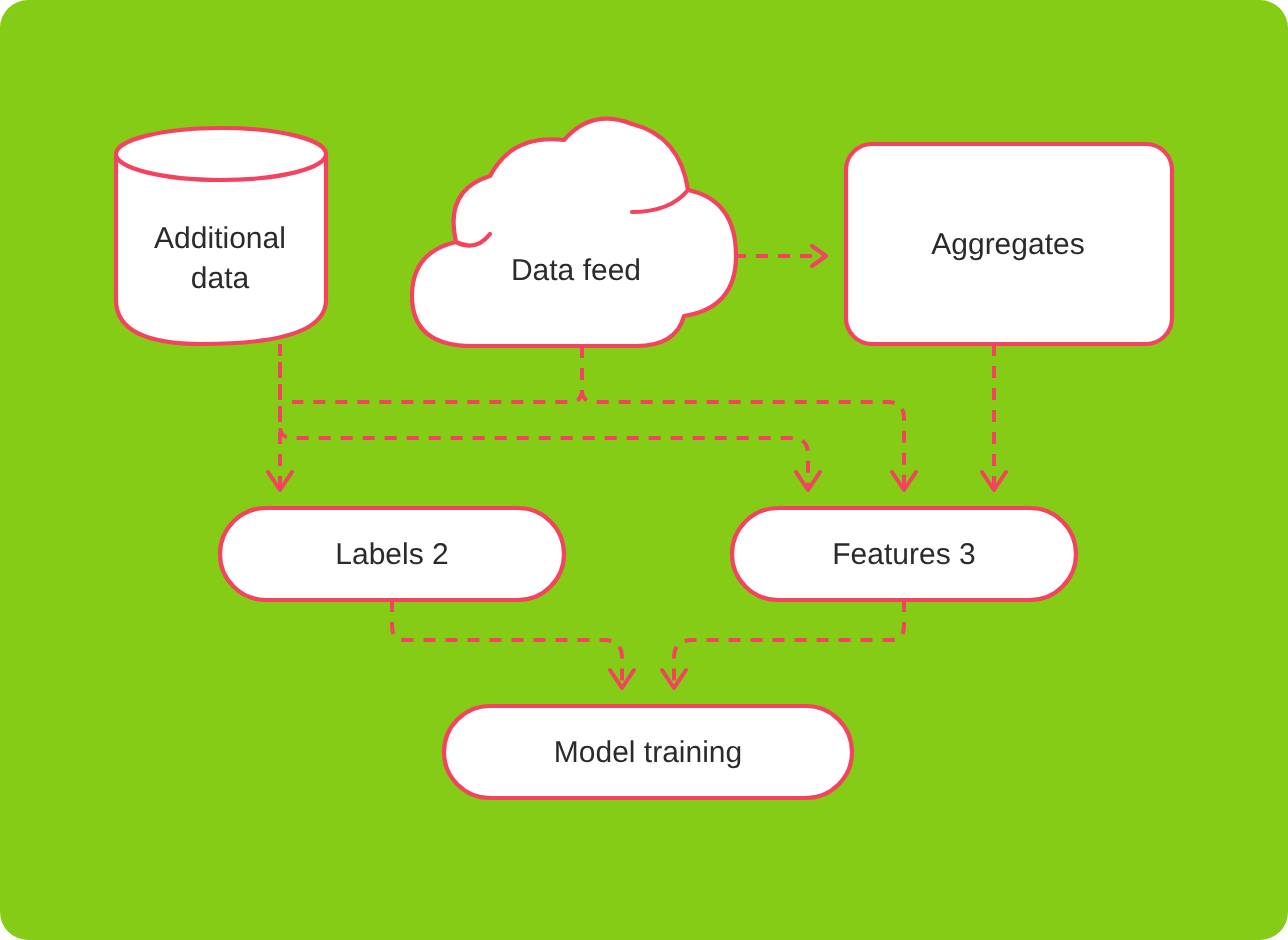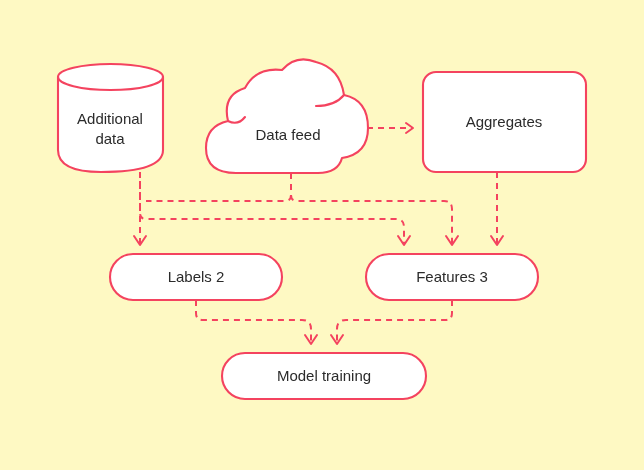--- a/index.html
+++ b/index.html
@@ -10,21 +10,22 @@
   body {
     width: 644px;
     height: 470px;
     font-family: "Liberation Sans", sans-serif;
     overflow: hidden;
   }
   #diagram-root {
     position: relative;
     width: 644px;
     height: 470px;
-    background: #fef9c3;
+    background: #84cc16;
+    border-radius: 14px;
   }
   svg#flow-svg {
     display: block;
     width: 644px;
     height: 470px;
   }
   .node-shape {
     fill: #ffffff;
     stroke: #f4435f;
     stroke-width: 2.1;

